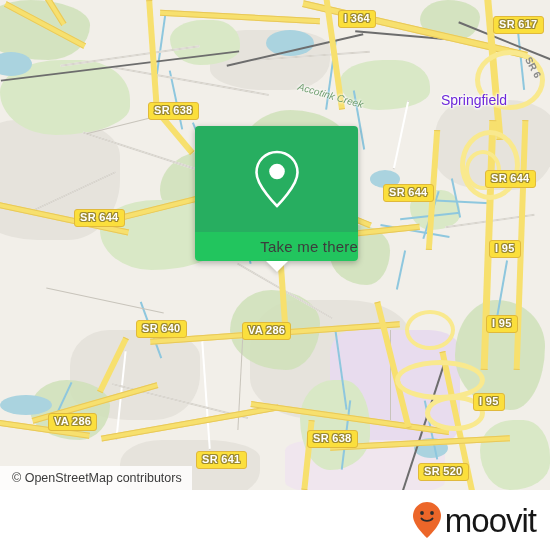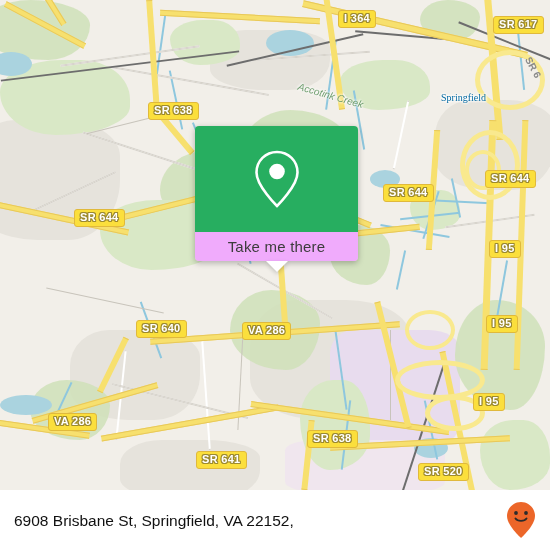--- a/index.html
+++ b/index.html
@@ -49,25 +49,24 @@
     padding:1px 5px 2px 5px;
     white-space:nowrap;
     text-shadow:
        1px 0 0 #9c8a30, -1px 0 0 #9c8a30, 0 1px 0 #9c8a30, 0 -1px 0 #9c8a30,
        1px 1px 0 #9c8a30, -1px -1px 0 #9c8a30, 1px -1px 0 #9c8a30, -1px 1px 0 #9c8a30;
     line-height:13px;
   }
 
   .place-label {
     position:absolute;
-    color:#0369a1;
-    font-size:10px;
+    color:#6d28d9;
+    font-size:14px;
     white-space:nowrap;
     text-shadow: 1px 1px 2px #fff, -1px -1px 2px #fff, 1px -1px 2px #fff, -1px 1px 2px #fff;
-    font-family: Liberation Serif, serif;
   }
   .creek-label {
     position:absolute;
     color:#6f9e6f;
     font-size:10px;
     font-style:italic;
     white-space:nowrap;
     transform:rotate(16deg);
     text-shadow: 1px 1px 2px #fff, -1px -1px 2px #fff;
   }
@@ -91,23 +90,23 @@
     z-index:40;
   }
   #popup-head {
     width:100%; height:106px;
     background:#27ae60;
     border-radius:4px 4px 0 0;
     display:flex; align-items:center; justify-content:center;
   }
   #popup-body {
     width:100%; height:29px;
-    background:#f0abfc;
+    background:#22c55e;
     border-radius:0 0 4px 4px;
-    display:flex; align-items:center; justify-content:center;
+    display:flex; align-items:center; justify-content:flex-end;
   }
   #popup-label {
     color:#3c3c3c;
     font-size:15px;
     letter-spacing:.2px;
   }
   #popup-tail {
     position:absolute;
     left:50%; bottom:-11px; margin-left:-11px;
     width:0; height:0;
@@ -296,27 +295,30 @@
         <path d="M25 4 C13.5 4 4.5 13 4.5 24.5 C4.5 38 25 58 25 58 C25 58 45.5 38 45.5 24.5 C45.5 13 36.5 4 25 4 Z" fill="none" stroke="#ffffff" stroke-width="2.6"></path>
         <circle cx="25" cy="23.5" r="7.8" fill="#ffffff"></circle>
       </svg>
     </div>
     <div id="popup-body">
       <span id="popup-label">Take me there</span>
     </div>
     <div id="popup-tail"></div>
   </div>
 
+  <div id="attribution">
+    <span>© OpenStreetMap contributors</span>
+  </div>
 </div>
 
 <div id="footer">
   <div id="footer-address">
-    <div>6908 Brisbane St, Springfield, VA 22152,</div>
   </div>
   <div id="brand">
     <svg width="30" height="38" viewBox="0 0 30 38">
       <path d="M15 1 C7.3 1 1 7.3 1 15 C1 24.5 15 37 15 37 C15 37 29 24.5 29 15 C29 7.3 22.7 1 15 1 Z" fill="#ec6629"></path>
       <circle cx="10" cy="12" r="1.9" fill="#2b2b2b"></circle>
       <circle cx="20" cy="12" r="1.9" fill="#2b2b2b"></circle>
       <path d="M9.5 17.5 C11.6 20.6 18.4 20.6 20.5 17.5" fill="none" stroke="#2b2b2b" stroke-width="1.9" stroke-linecap="round"></path>
     </svg>
+    <span id="brand-word">moovit</span>
   </div>
 </div>
 
 </body></html>

